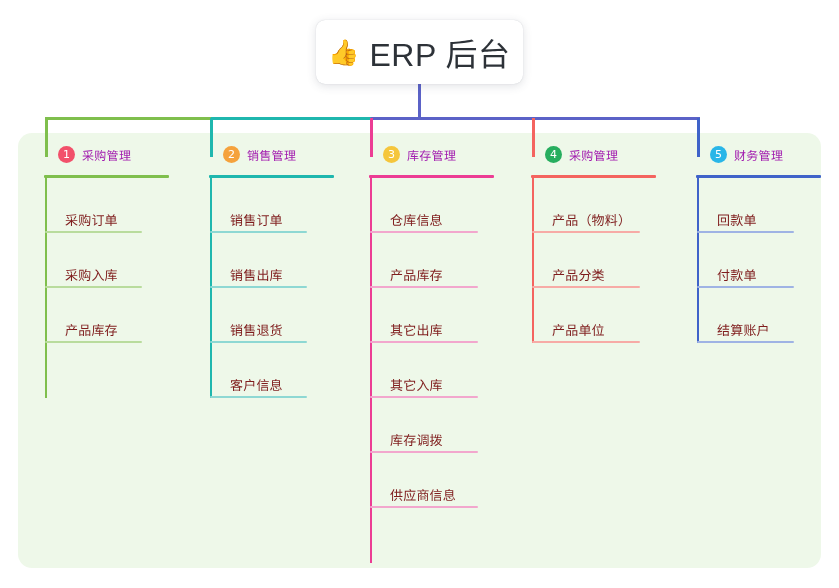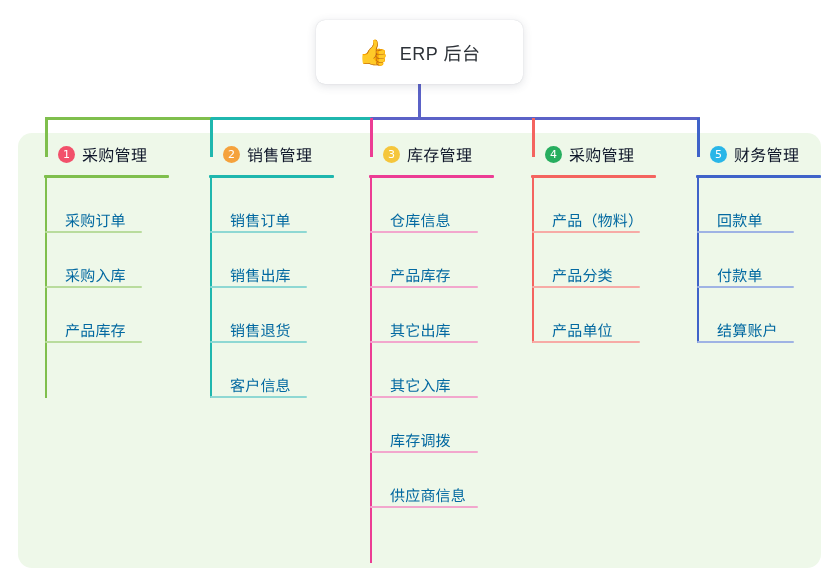--- a/index.html
+++ b/index.html
@@ -42,21 +42,21 @@
     box-sizing: border-box;
     z-index: 5;
   }
   .root-emoji {
     font-family: "DejaVu Sans", sans-serif;
     font-size: 25px;
     line-height: 1;
     color: #f0b429;
   }
   .root-title {
-    font-size: 18px;
+    font-size: 32px;
     color: #2d3238;
     letter-spacing: .5px;
     white-space: nowrap;
   }
 
   
   #connectors {
     position: absolute;
     left: 0;
     top: 0;
@@ -106,22 +106,22 @@
     height: 17px;
     border-radius: 50%;
     color: #ffffff;
     font-size: 11px;
     line-height: 17px;
     text-align: center;
     flex: 0 0 auto;
     font-family: "DejaVu Sans", sans-serif;
   }
   .col-title {
-    font-size: 16px;
-    color: #0f172a;
+    font-size: 12px;
+    color: #a21caf;
     white-space: nowrap;
     letter-spacing: .3px;
   }
   .col-rule {
     height: 3px;
     width: 125px;
     margin-left: 6px;
     border-radius: 1px;
   }
 
@@ -138,22 +138,22 @@
   }
   .leaf {
     position: relative;
     height: 55px;
     box-sizing: border-box;
     display: flex;
     align-items: flex-end;
     padding: 0 0 4px 27px;
   }
   .leaf-label {
-    font-size: 15px;
-    color: #0369a1;
+    font-size: 13px;
+    color: #7f1d1d;
     white-space: nowrap;
     line-height: 16px;
     letter-spacing: .2px;
   }
   .leaf-rule {
     position: absolute;
     left: 7px;
     bottom: 0;
     height: 2px;
     width: 97px;

